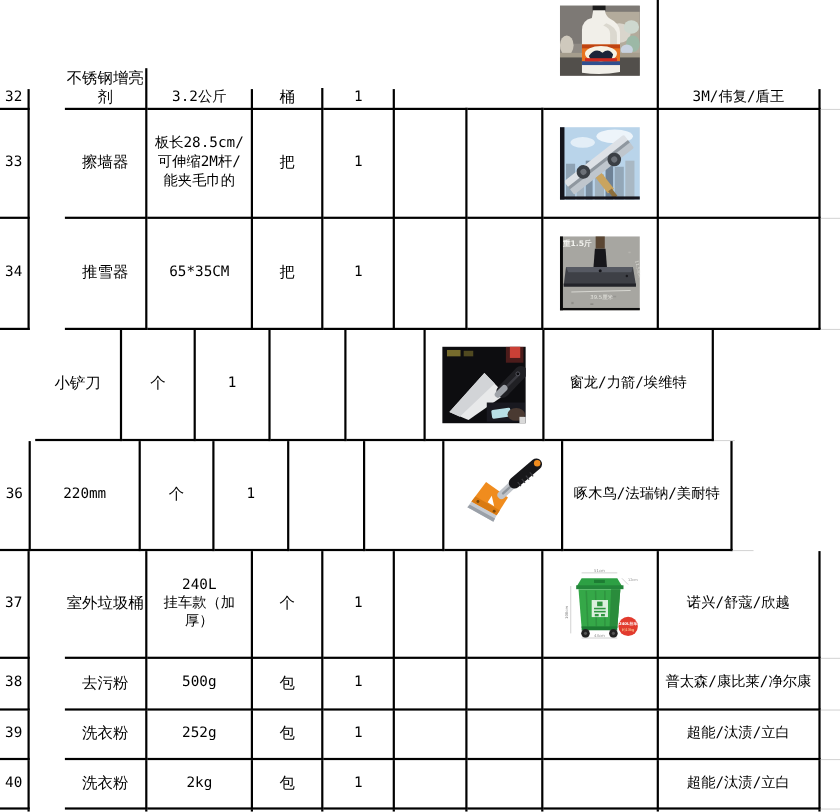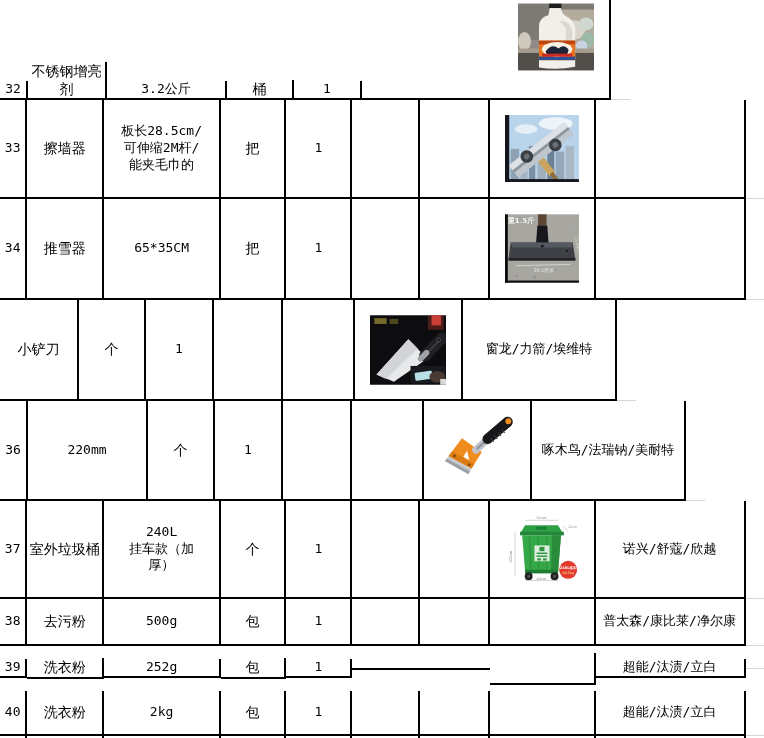--- a/index.html
+++ b/index.html
@@ -16,22 +16,22 @@
     box-sizing:border-box;
     border-right:2px solid #000;
     border-bottom:2px solid #000;
     display:flex;align-items:center;justify-content:center;
     text-align:center;
     overflow:hidden;
     line-height:1.3;
   }
   
   .c-no{width:28px;font-size:13px;}
-  .c-name{width:79px;font-size:14px;white-space:pre-line;}
-  .c-spec{width:120px;font-size:13px;white-space:pre-line;}
+  .c-name{width:79px;font-size:14px;white-space:pre-line;margin-left:32px;}
+  .c-spec{width:100px;font-size:13px;white-space:pre-line;}
   .c-unit{width:67px;font-size:14px;}
   .c-qty{width:68px;font-size:13px;}
   .c-f{width:69px;}
   .c-g{width:72px;}
   .c-img{width:108px;padding:15px;}
   .c-brand{width:154px;font-size:13px;}
   .c-margin{
     width:19px;
     border-right:none;
     border-bottom:1px solid #d6d6d6;
@@ -70,20 +70,21 @@
         <path d="M61 23 Q75 28 75 39 L75 53 L66 53 L66 37 Q66 29 57 26 Z" fill="#dbd8cf"></path>
         <rect x="43" y="0" width="17" height="6" fill="#1c1c1c"></rect>
         <rect x="29" y="51" width="50" height="27" fill="#e87320"></rect>
         <rect x="29" y="51" width="50" height="5" fill="#bf4412"></rect>
         <rect x="29" y="73" width="50" height="5" fill="#2f4f8f"></rect>
         <ellipse cx="54" cy="63" rx="21" ry="10" fill="#f7f2e4"></ellipse>
         <path d="M38 66 Q47 54 56 62 Q64 55 70 64 L68 70 L40 70 Z" fill="#1d2438"></path>
         <rect x="33" y="69" width="42" height="4" fill="#cf2a20"></rect>
       </svg>
     </div>
+    <div class="cell c-brand">3M/伟复/盾王</div>
     <div class="cell c-margin"></div>
   </div>
 
   <div class="row" style="height:99px;">
     <div class="cell c-no">33</div>
     <div class="cell c-name">擦墙器</div>
     <div class="cell c-spec">板长28.5cm/
 可伸缩2M杆/
 能夹毛巾的</div>
     <div class="cell c-unit">把</div>
@@ -271,21 +272,21 @@
     <div class="cell c-spec">500g</div>
     <div class="cell c-unit">包</div>
     <div class="cell c-qty">1</div>
     <div class="cell c-f"></div>
     <div class="cell c-g"></div>
     <div class="cell c-img"></div>
     <div class="cell c-brand">普太森/康比莱/净尔康</div>
     <div class="cell c-margin"></div>
   </div>
 
-  <div class="row" style="height:45px;align-items:center;">
+  <div class="row" style="height:45px;">
     <div class="cell c-no">39</div>
     <div class="cell c-name">洗衣粉</div>
     <div class="cell c-spec">252g</div>
     <div class="cell c-unit">包</div>
     <div class="cell c-qty">1</div>
     <div class="cell c-f"></div>
     <div class="cell c-g"></div>
     <div class="cell c-img"></div>
     <div class="cell c-brand">超能/汰渍/立白</div>
     <div class="cell c-margin"></div>

